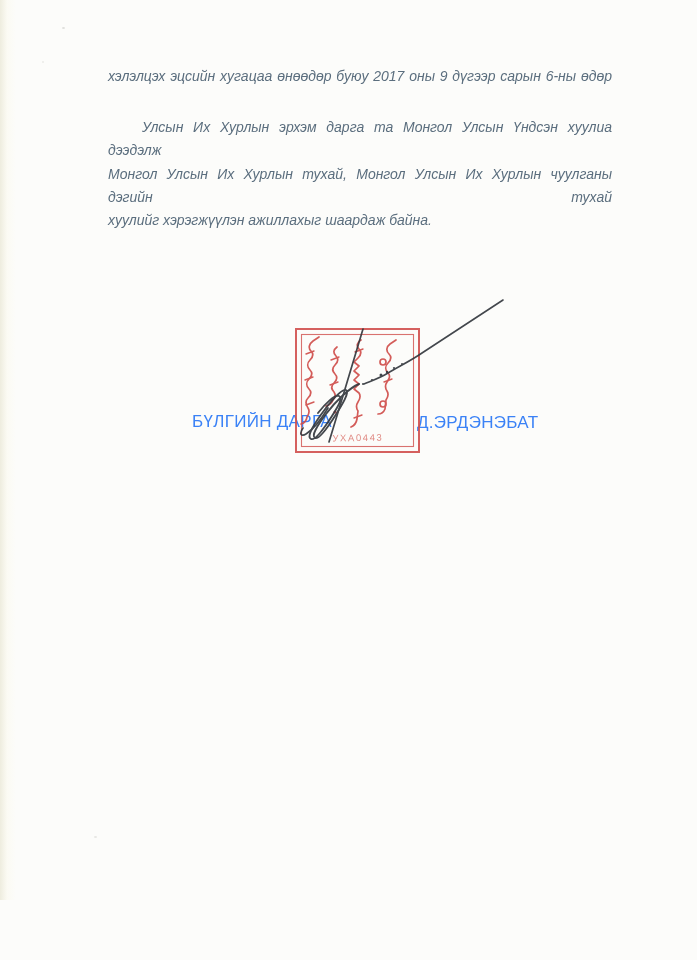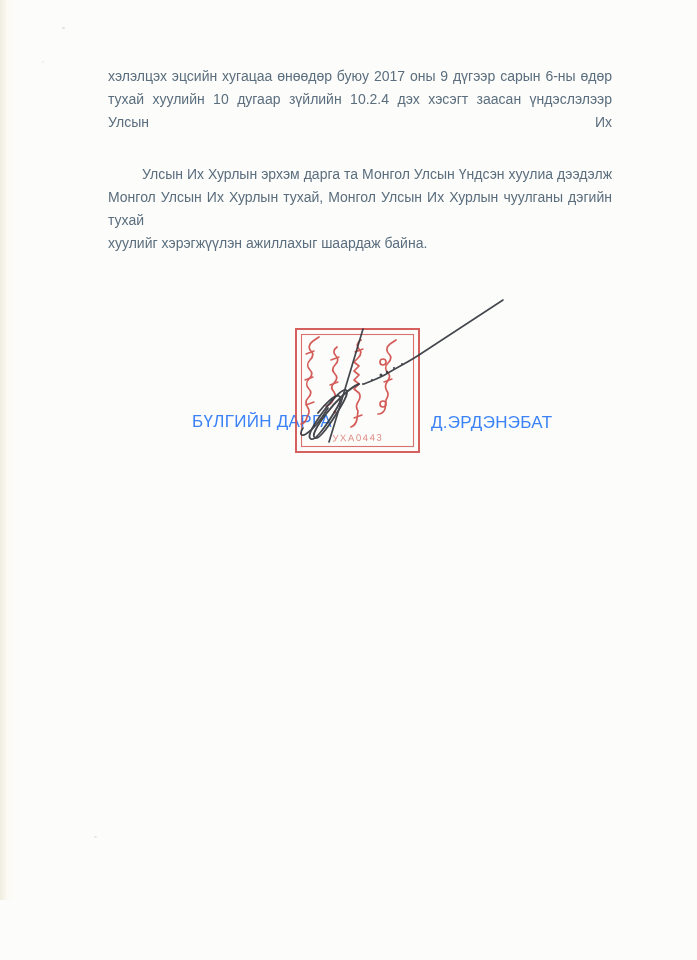--- a/index.html
+++ b/index.html
@@ -9,53 +9,52 @@
     font-family:"Liberation Sans", sans-serif;
   }
   .scan-edge{
     position:absolute;left:0;top:0;width:16px;height:900px;
     background:linear-gradient(90deg, rgba(216,212,178,0.38), rgba(250,247,226,0.28) 45%, rgba(255,255,255,0) 100%);
     pointer-events:none;
   }
   .speck{position:absolute;border-radius:50%;background:#c9c9c2;opacity:.55;}
   .textblock{
     position:absolute;left:108px;top:65px;width:504px;
-    color:#5b6e7e;font-size:14px;line-height:23.2px;
+    color:#5b6e7e;font-size:14px;line-height:23.2px;font-style:italic;
     -webkit-font-smoothing:antialiased;
   }
   .line{text-align:justify;text-align-last:justify;white-space:normal;}
   .line.lastline{text-align-last:left;}
   .p2{margin-top:9px;}
   .p2 .firstline{text-indent:34px;margin-top:28px;}
   .sig-label{
     position:absolute;color:#3b82f6;font-size:17px;letter-spacing:.3px;
     white-space:nowrap;
     margin-top:22px;
   }
   .sig-title{left:192px;top:390px;}
-  .sig-name{left:431px;top:391px;}
+  .sig-name{left:417px;top:391px;}
   .sealwrap{position:absolute;left:275px;top:280px;width:255px;height:195px;}
   .stampcode{
     font-family:"Liberation Sans", sans-serif;
     letter-spacing:1.6px;
   }
 </style>
 </head>
 <body>
 
 <div class="scan-edge"></div>
 
 <div class="speck" style="left:62px;top:27px;width:3px;height:2px;"></div>
 <div class="speck" style="left:42px;top:61px;width:2px;height:2px;opacity:.35;"></div>
 <div class="speck" style="left:94px;top:836px;width:3px;height:2px;opacity:.4;"></div>
 
 <div class="textblock">
   <div>
     <div class="line">хэлэлцэх эцсийн хугацаа өнөөдөр буюу 2017 оны 9 дүгээр сарын 6-ны өдөр</div>
-    <div class="line">тухай хуулийн 10 дугаар зүйлийн  10.2.4 дэх хэсэгт заасан үндэслэлээр Улсын Их</div>
   </div>
   <div class="p2">
     <div class="line firstline">Улсын Их Хурлын эрхэм дарга та Монгол Улсын Үндсэн хуулиа дээдэлж</div>
     <div class="line">Монгол Улсын Их Хурлын тухай, Монгол Улсын Их Хурлын чуулганы дэгийн тухай</div>
     <div class="line lastline">хуулийг хэрэгжүүлэн ажиллахыг шаардаж байна.</div>
   </div>
 </div>
 
 <div class="sig-label sig-title">БҮЛГИЙН ДАРГА</div>
 <div class="sig-label sig-name">Д.ЭРДЭНЭБАТ</div>

